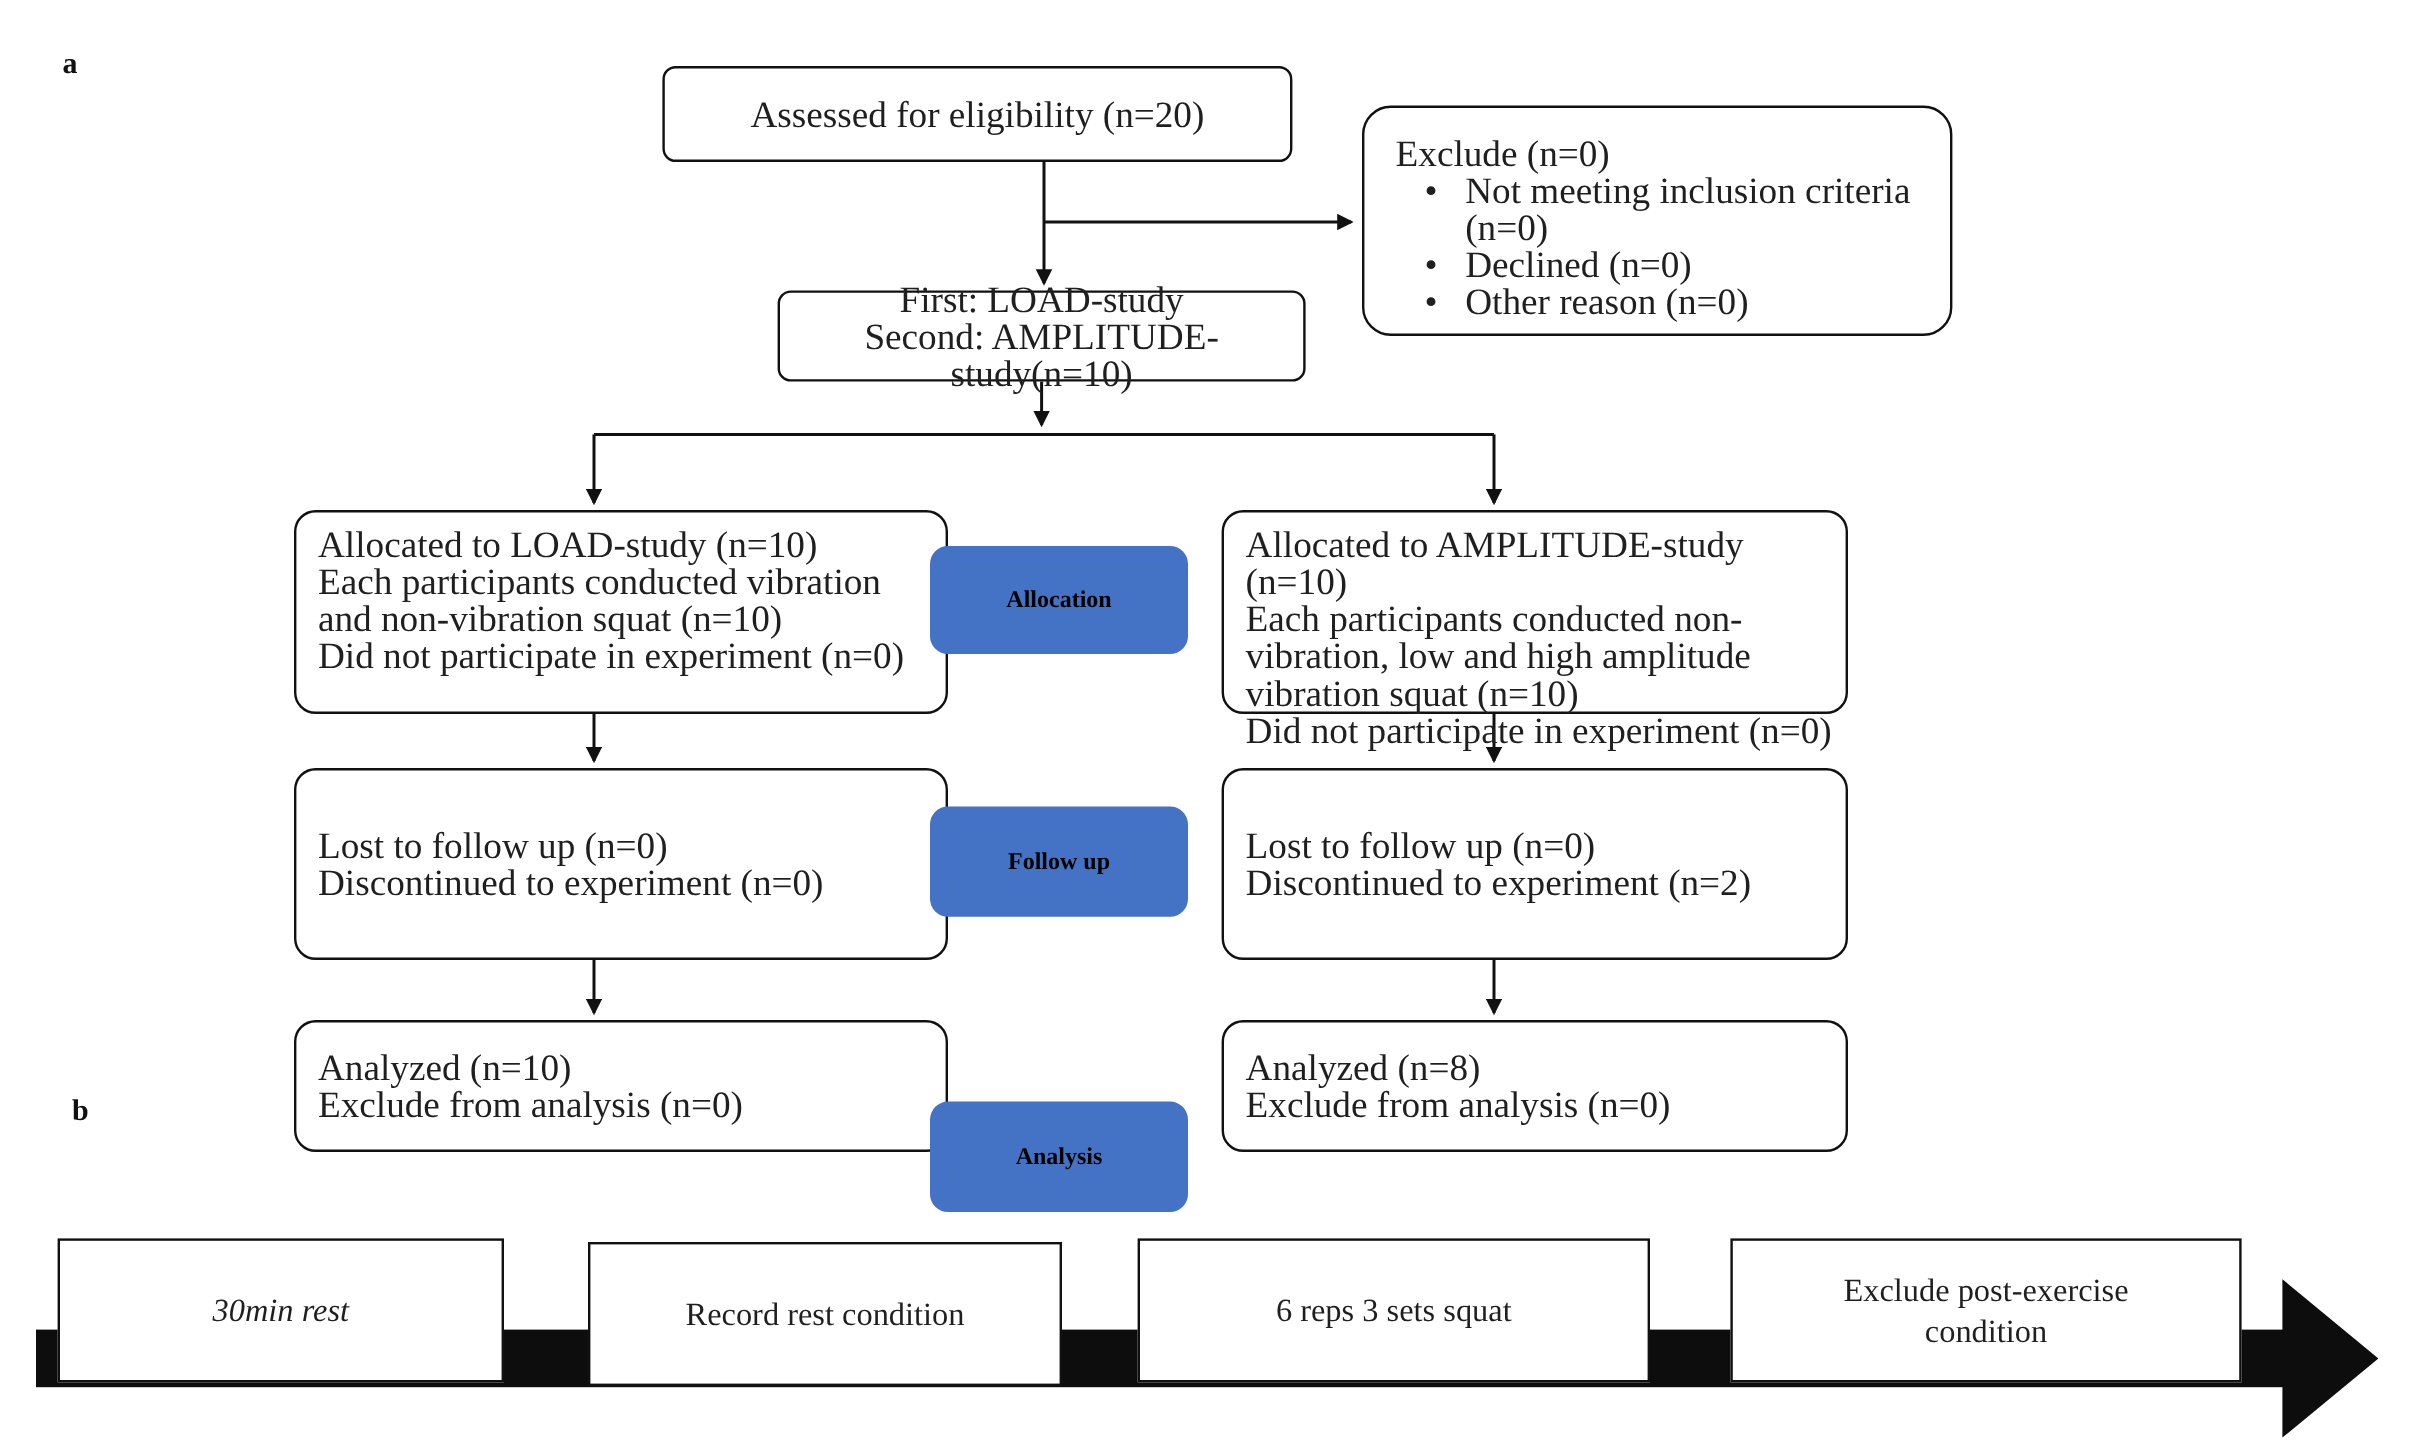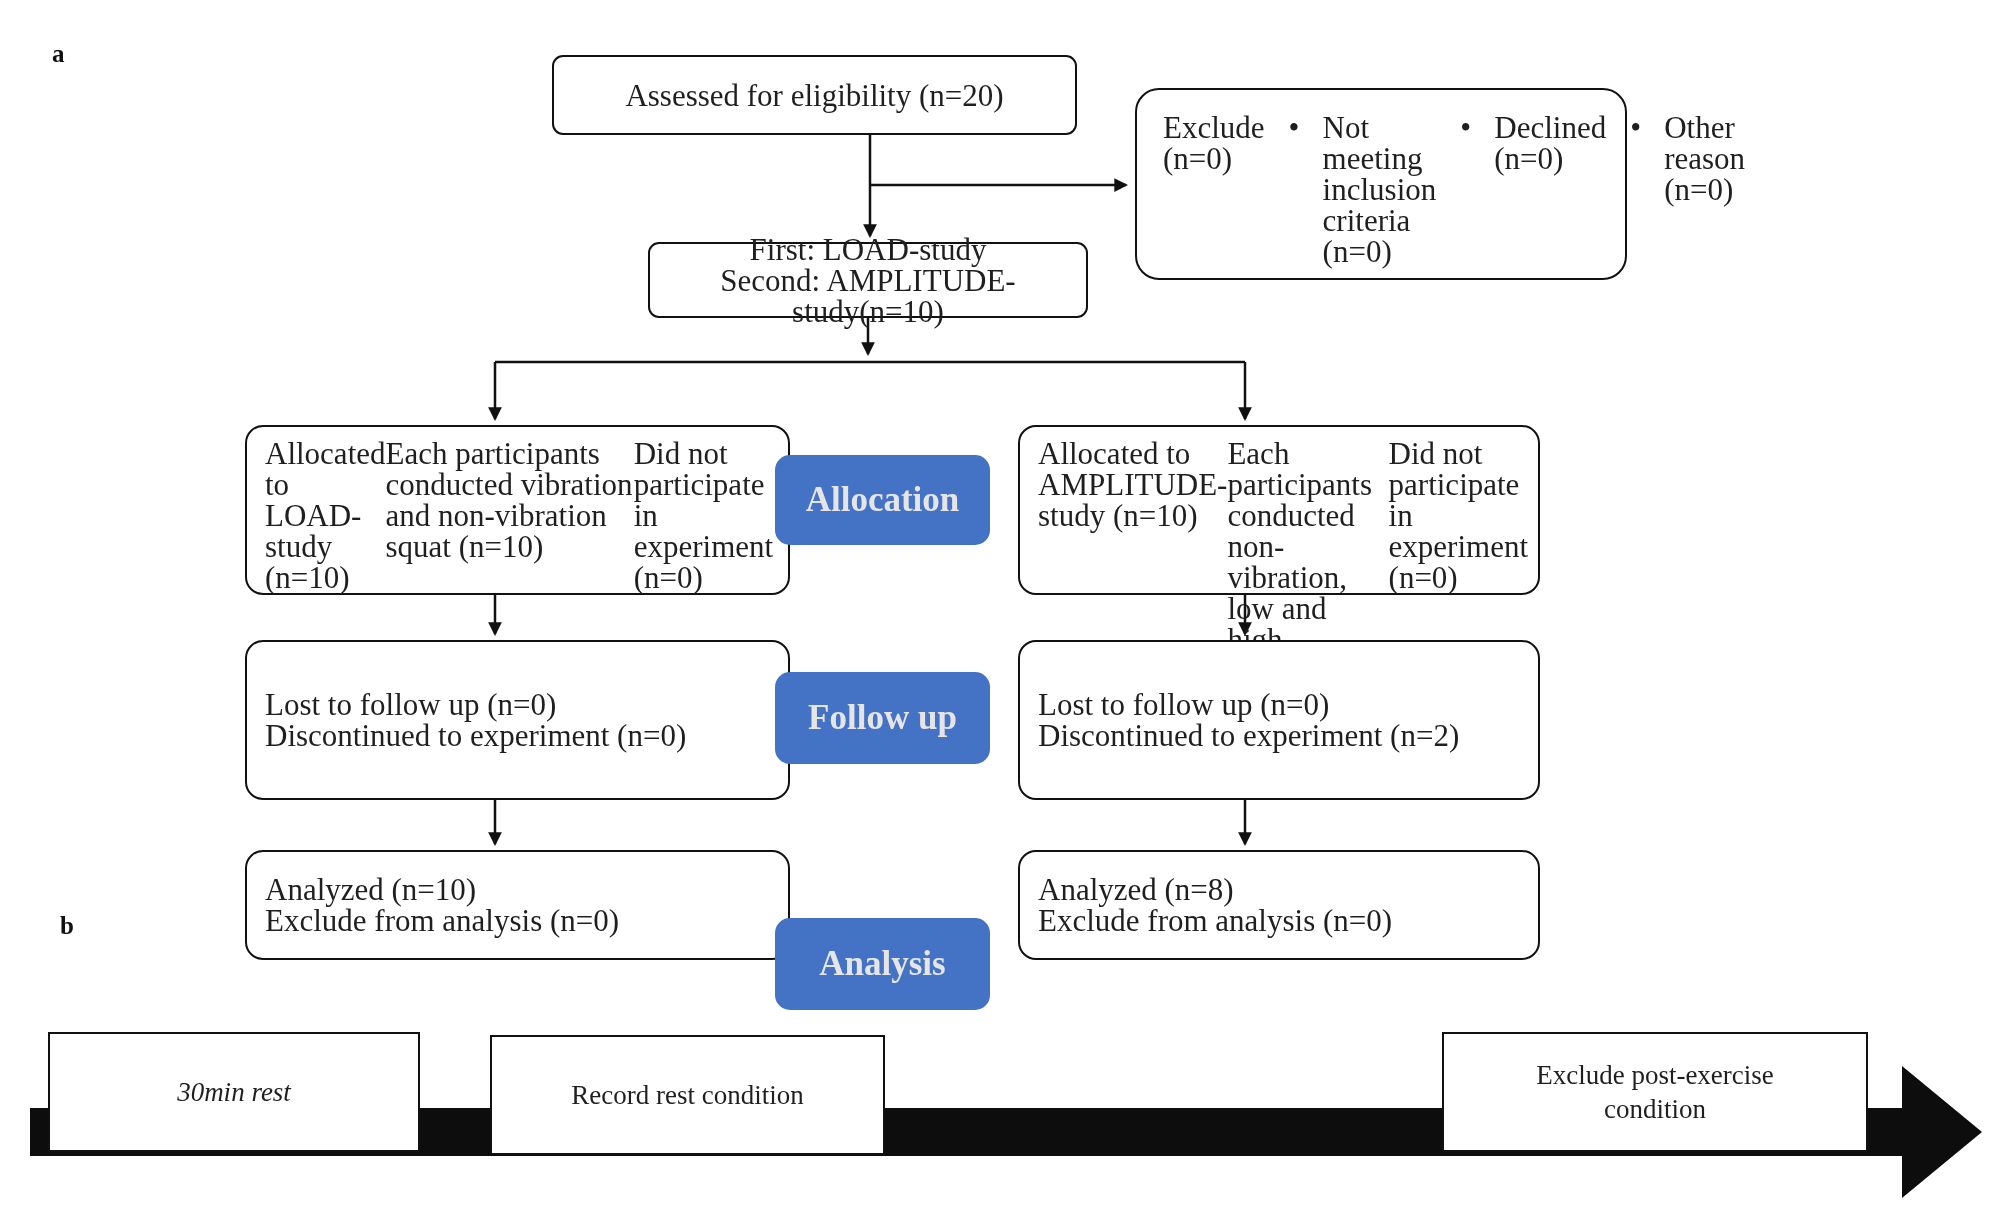--- a/index.html
+++ b/index.html
@@ -29,37 +29,37 @@
   }
   .rounded-sm{border-radius:11px;}
   .rounded-md{border-radius:18px;}
   .rounded-lg{border-radius:24px;}
   .center-text{
     display:flex;flex-direction:column;
     align-items:center;justify-content:center;
     text-align:center;
   }
   .left-text{
-    display:flex;flex-direction:row;
+    display:flex;flex-direction:column;
     align-items:flex-start;justify-content:flex-start;
     text-align:left;
   }
   .vcenter-left{
     display:flex;flex-direction:column;
     align-items:flex-start;justify-content:center;
     text-align:left;
   }
   .fs-a{font-size:31px;line-height:31px;}
   .stage-box{
     position:absolute;
     border-radius:15px;
     display:flex;align-items:center;justify-content:center;
-    color:#e5e5e5;
+    color:#000000;
     font-weight:bold;
-    font-size:35px;
+    font-size:20px;
     z-index:3;
   }
   .bullet-row{display:flex;flex-direction:row;}
   .bullet-dot{width:58px;flex:0 0 58px;text-align:left;padding-left:24px;box-sizing:border-box;}
   .timeline-shaft{
     position:absolute;
     background:#0d0d0d;
     z-index:1;
   }
   .timeline-arrowhead{
@@ -182,17 +182,20 @@
 
   <div class="timeline-shaft" style="left:30px;top:1108px;width:1876px;height:48px;"></div>
   <div class="timeline-arrowhead" style="left:1902px;top:1066px;"></div>
 
   <div class="tbox" style="left:48px;top:1032px;width:372px;height:120px;font-style:italic;">
     <div>30min rest</div>
   </div>
   <div class="tbox" style="left:490px;top:1035px;width:395px;height:120px;">
     <div>Record rest condition</div>
   </div>
+  <div class="tbox" style="left:948px;top:1032px;width:427px;height:120px;">
+    <div>6 reps 3 sets squat</div>
+  </div>
   <div class="tbox" style="left:1442px;top:1032px;width:426px;height:120px;">
     <div style="max-width:310px;">Exclude post-exercise condition</div>
   </div>
 
 </div>
 
 </body></html>

